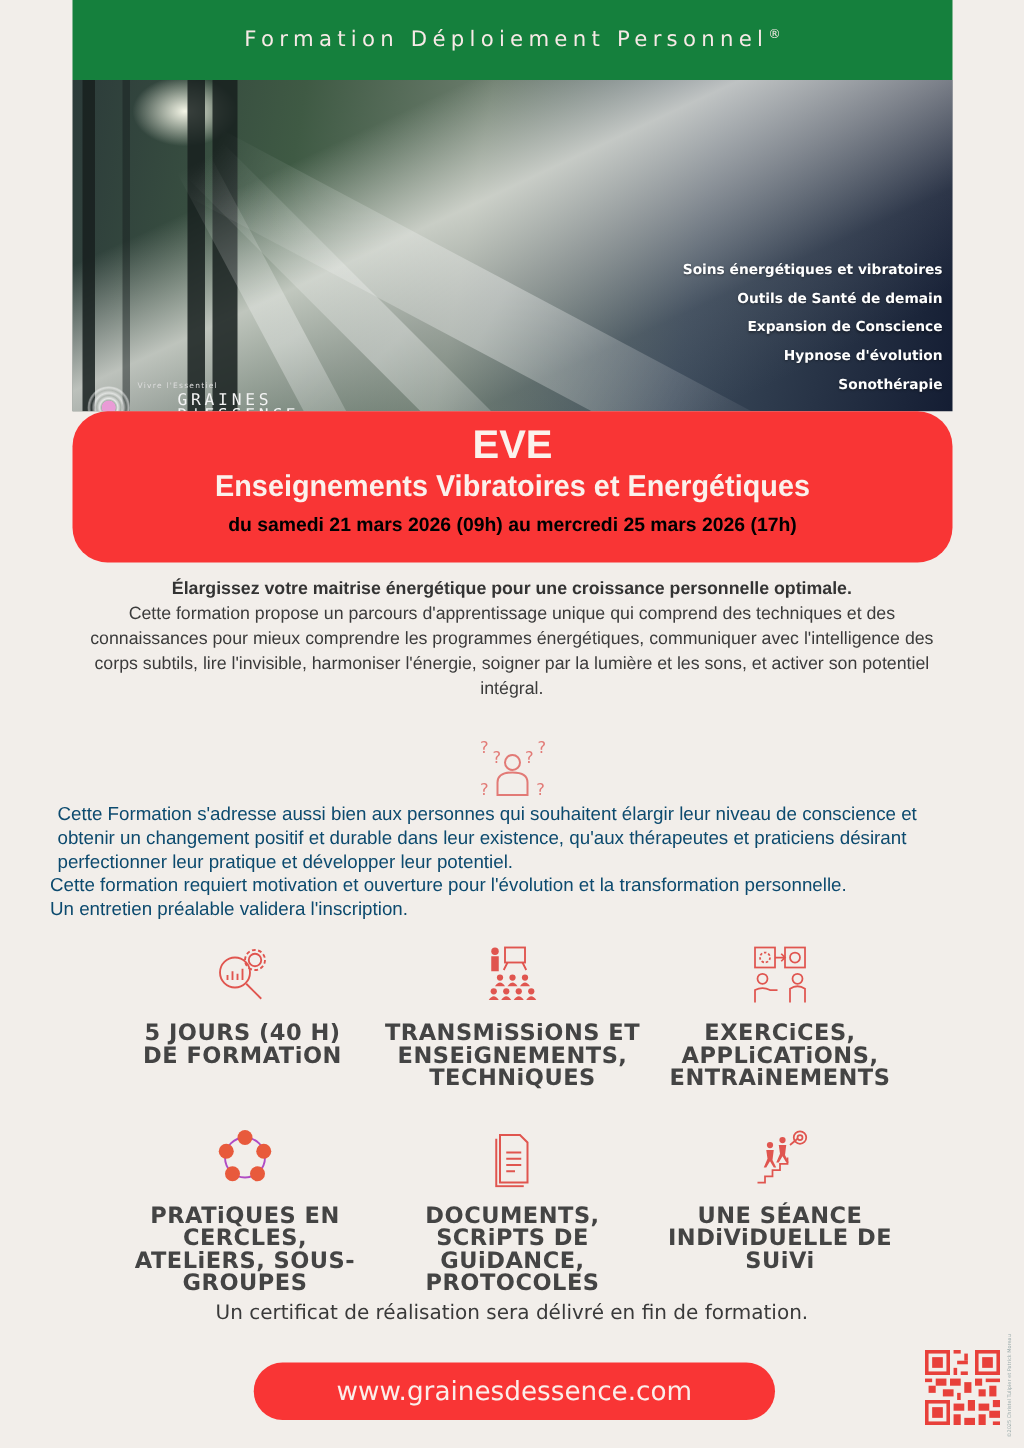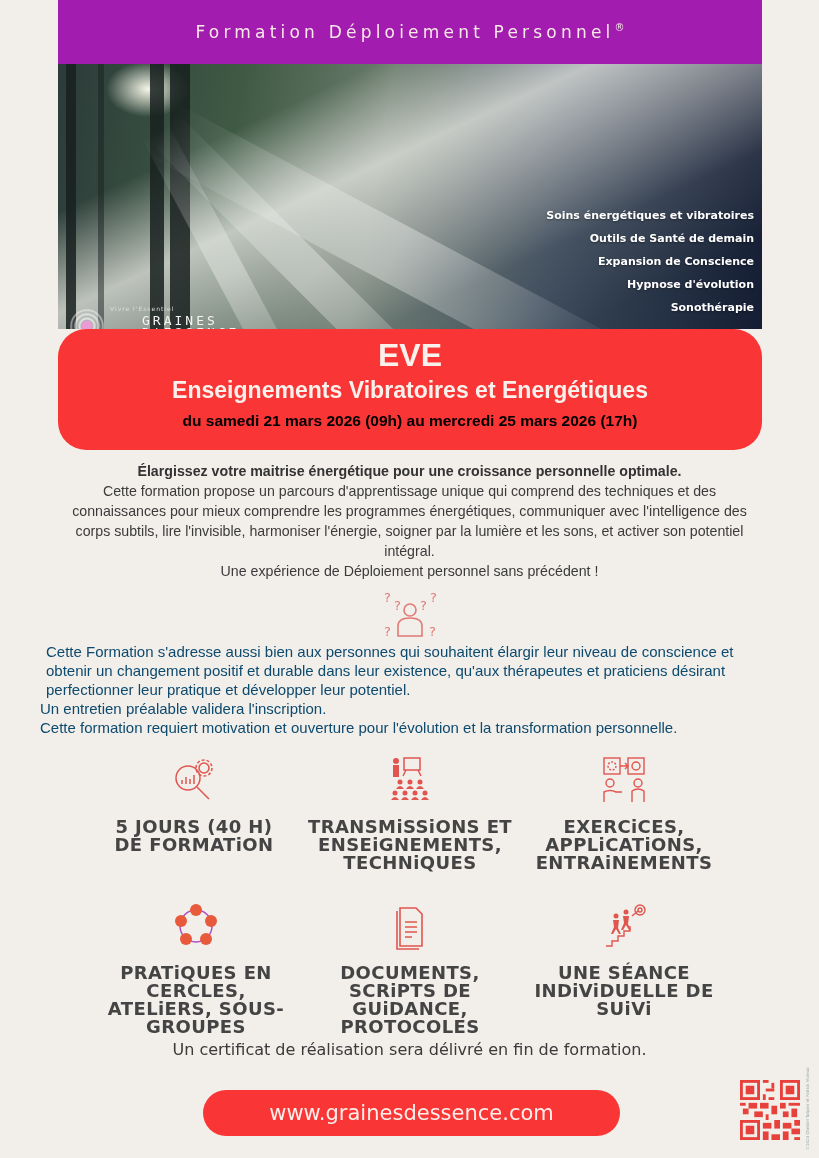--- a/index.html
+++ b/index.html
@@ -1,21 +1,21 @@
 <!DOCTYPE html>
 <html><head>
 <meta charset="utf-8">
 <style>
   html, body { margin:0; padding:0; }
   body {
     width:819px; height:1158px; background:#f2eeea; position:relative; overflow:hidden;
     font-family:"DejaVu Sans", sans-serif; color:#3a3a3a;
   }
   .top-band {
-    position:absolute; left:58px; top:0; width:704px; height:64px; background:#a21caf;
+    position:absolute; left:58px; top:0; width:704px; height:64px; background:#15803d;
     display:flex; align-items:center; justify-content:center;
   }
   .top-title { color:#f7e9e6; font-size:17px; letter-spacing:4.2px; font-family:"DejaVu Sans", sans-serif; }
   .top-title sup { font-size:10px; letter-spacing:0; }
   .hero {
     position:absolute; left:58px; top:64px; width:704px; height:265px; overflow:hidden;
     background:
       radial-gradient(ellipse 60px 40px at 90px 25px, rgba(255,255,240,0.95), rgba(255,255,240,0) 70%),
       linear-gradient(155deg, rgba(255,255,255,0) 25%, rgba(235,235,230,0.75) 42%, rgba(200,200,200,0.55) 55%, rgba(120,125,135,0.2) 70%, rgba(30,40,60,0) 85%),
       linear-gradient(100deg, #2c3b3a 0%, #3f5a44 25%, #6c7d6d 45%, #3b4a5a 70%, #141d33 100%);
@@ -89,42 +89,41 @@
 
 <div class="red-band">
   <div class="eve">EVE</div>
   <div class="eve-sub">Enseignements Vibratoires et Energétiques</div>
   <div class="eve-dates">du samedi 21 mars 2026 (09h) au mercredi 25 mars 2026 (17h)</div>
 </div>
 
 <div class="intro">
   <div class="lead">Élargissez votre maitrise énergétique pour une croissance personnelle optimale.</div>
   <div style="padding:0 22px;">Cette formation propose un parcours d'apprentissage unique qui comprend des techniques et des connaissances pour mieux comprendre les programmes énergétiques, communiquer avec l'intelligence des corps subtils, lire l'invisible, harmoniser l'énergie, soigner par la lumière et les sons, et activer son potentiel intégral.</div>
-  <div>Une expérience de Déploiement personnel sans précédent !</div>
 </div>
 
 <svg class="people-icon" viewBox="0 0 60 52">
   <g fill="none" stroke="#e27a76" stroke-width="1.6">
     <circle cx="30" cy="22" r="6"></circle>
     <path d="M18 48 v-10 q0-8 12-8 q12 0 12 8 v10 z"></path>
   </g>
   <g fill="#e27a76" font-size="13" font-family="DejaVu Sans, sans-serif">
     <text x="4" y="14">?</text>
       <text x="14" y="22">?</text>
     <text x="40" y="22">?</text>
       <text x="50" y="14">?</text>
     <text x="4" y="48">?</text>
       <text x="49" y="48">?</text>
   </g>
 </svg>
 
 <div class="audience">
   <div style="padding:0 6px;">Cette Formation s'adresse aussi bien aux personnes qui souhaitent élargir leur niveau de conscience et obtenir un changement positif et durable dans leur existence, qu'aux thérapeutes et praticiens désirant perfectionner leur pratique et développer leur potentiel.</div>
+  <div>Cette formation requiert motivation et ouverture pour l'évolution et la transformation personnelle.</div>
   <div>Un entretien préalable validera l'inscription.</div>
-  <div>Cette formation requiert motivation et ouverture pour l'évolution et la transformation personnelle.</div>
 </div>
 
 <div class="feature" style="left:84px;top:756px;">
   <svg class="ic" viewBox="0 0 48 48">
     <g fill="none" stroke="#e0554f" stroke-width="1.5">
       <circle cx="18" cy="22" r="12"></circle>
       <path d="M27 31 l12 12"></path>
       <path d="M12 28 v-4 M16 28 v-7 M20 28 v-5 M24 28 v-9"></path>
       <circle cx="34" cy="12" r="5"></circle>
         <circle cx="34" cy="12" r="8" stroke-dasharray="3 2"></circle>

